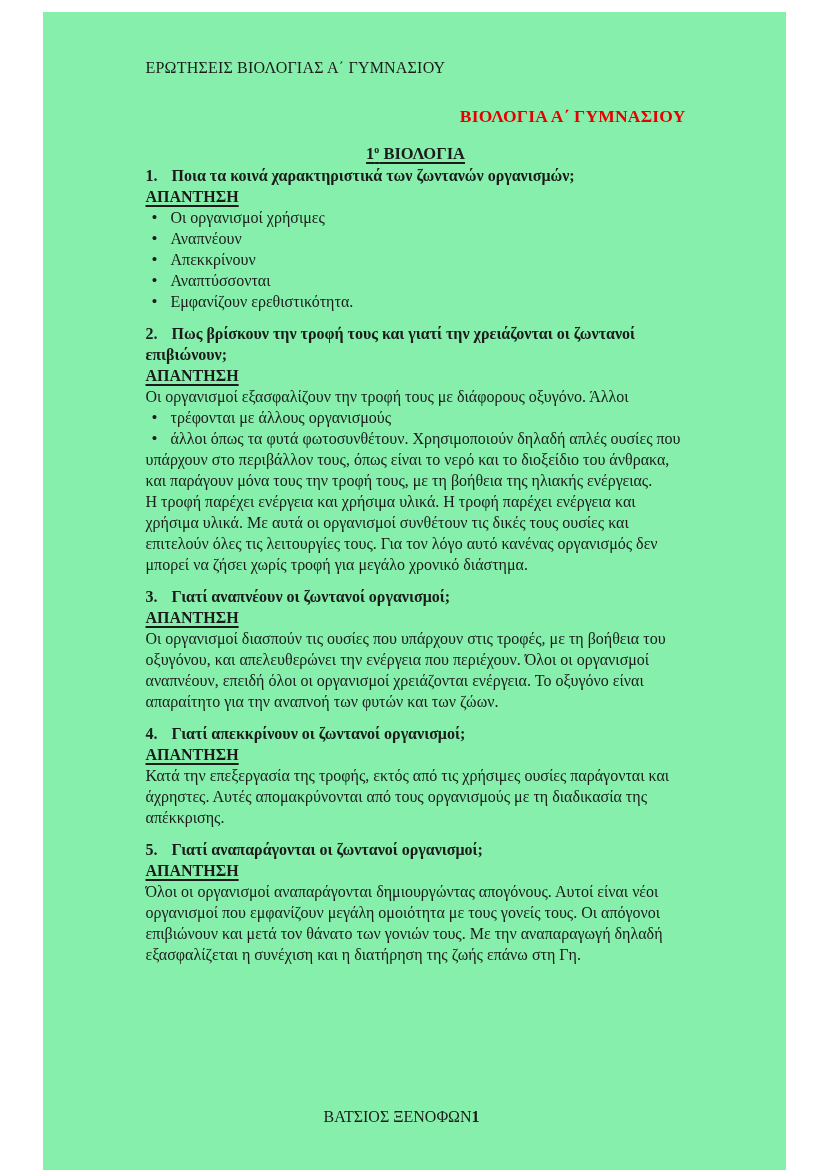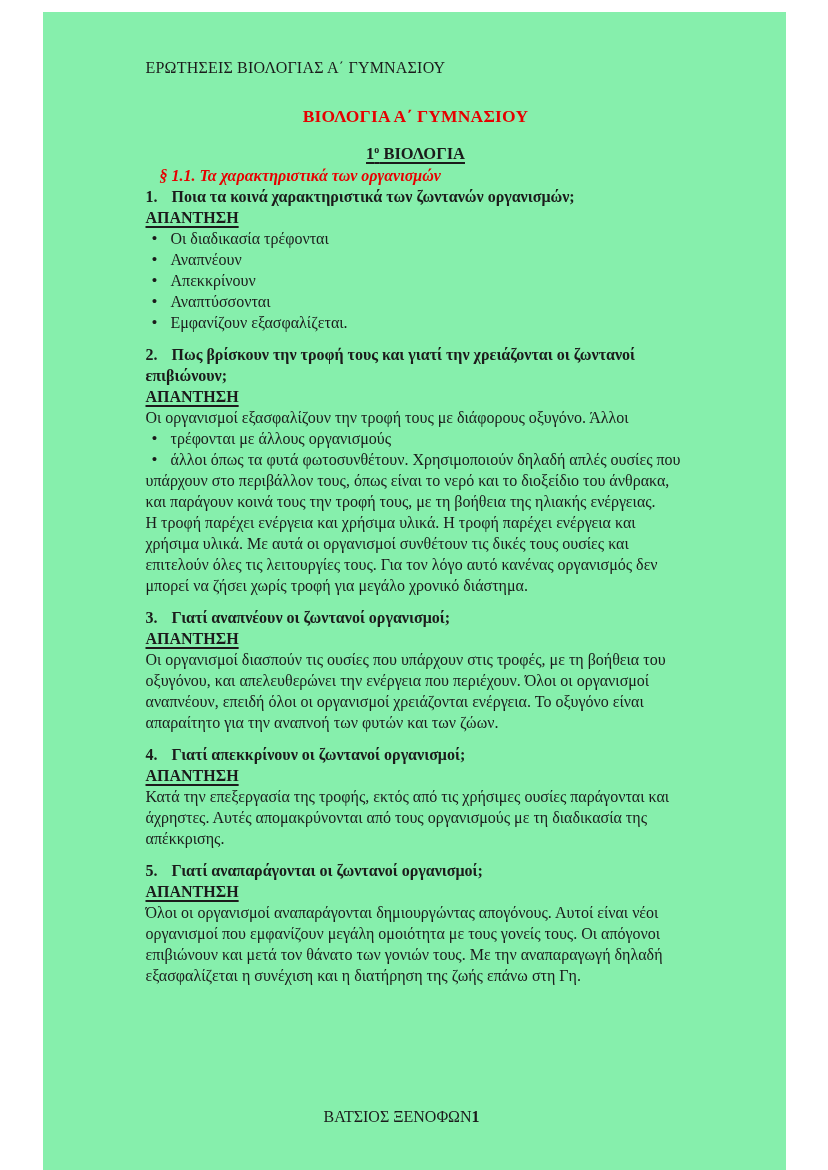--- a/index.html
+++ b/index.html
@@ -24,21 +24,21 @@
     top: 45px;
     left: 103px;
     right: 100px;
   }
   .header-line {
     font-size: 16px;
     letter-spacing: 0.2px;
   }
   .main-title {
     margin-top: 26px;
-    text-align: center;
+    text-align: right;
     font-weight: 700;
     font-size: 17.5px;
     line-height: 24px;
     color: var(--red, #e60000);
     letter-spacing: 0.2px;
   }
   .chapter-heading {
     margin-top: 15px;
     text-align: center;
     font-weight: 700;
@@ -116,43 +116,42 @@
   <div class="content">
 
     <div class="header-line">ΕΡΩΤΗΣΕΙΣ ΒΙΟΛΟΓΙΑΣ Α΄ ΓΥΜΝΑΣΙΟΥ</div>
 
     <div class="main-title">ΒΙΟΛΟΓΙΑ Α΄ ΓΥΜΝΑΣΙΟΥ</div>
 
     <div class="chapter-heading">
       <span class="underlined"><span>1</span><sup>ο</sup><span> ΒΙΟΛΟΓΙΑ</span></span>
     </div>
 
-    <div class="section-heading">§ 1.1. Τα χαρακτηριστικά των οργανισμών</div>
 
     <div>
       <p class="question"><span class="qnum">1.</span><span>Ποια τα κοινά χαρακτηριστικά των ζωντανών οργανισμών;</span></p>
       <p class="answer-label">ΑΠΑΝΤΗΣΗ</p>
       <ul class="bullets">
-        <li>Οι διαδικασία τρέφονται</li>
+        <li>Οι οργανισμοί χρήσιμες</li>
         <li>Αναπνέουν</li>
         <li>Απεκκρίνουν</li>
         <li>Αναπτύσσονται</li>
-        <li>Εμφανίζουν εξασφαλίζεται.</li>
+        <li>Εμφανίζουν ερεθιστικότητα.</li>
       </ul>
     </div>
 
     <div class="q-block">
       <p class="question"><span class="qnum">2.</span><span>Πως βρίσκουν την τροφή τους και γιατί την χρειάζονται οι ζωντανοί επιβιώνουν;</span></p>
       <p class="answer-label">ΑΠΑΝΤΗΣΗ</p>
       <p>Οι οργανισμοί εξασφαλίζουν την τροφή τους με διάφορους οξυγόνο. Άλλοι</p>
       <ul class="bullets">
         <li>τρέφονται με άλλους οργανισμούς</li>
         <li>άλλοι όπως τα φυτά φωτοσυνθέτουν. Χρησιμοποιούν δηλαδή απλές ουσίες που</li>
       </ul>
-      <p>υπάρχουν στο περιβάλλον τους, όπως είναι το νερό και το διοξείδιο του άνθρακα, και παράγουν κοινά τους την τροφή τους, με τη βοήθεια της ηλιακής ενέργειας.</p>
+      <p>υπάρχουν στο περιβάλλον τους, όπως είναι το νερό και το διοξείδιο του άνθρακα, και παράγουν μόνα τους την τροφή τους, με τη βοήθεια της ηλιακής ενέργειας.</p>
       <p>Η τροφή παρέχει ενέργεια και χρήσιμα υλικά. Η τροφή παρέχει ενέργεια και χρήσιμα υλικά. Με αυτά οι οργανισμοί συνθέτουν τις δικές τους ουσίες και επιτελούν όλες τις λειτουργίες τους. Για τον λόγο αυτό κανένας οργανισμός δεν μπορεί να ζήσει χωρίς τροφή για μεγάλο χρονικό διάστημα.</p>
     </div>
 
     <div class="q-block">
       <p class="question"><span class="qnum">3.</span><span>Γιατί αναπνέουν οι ζωντανοί οργανισμοί;</span></p>
       <p class="answer-label">ΑΠΑΝΤΗΣΗ</p>
       <p>Οι οργανισμοί διασπούν τις ουσίες που υπάρχουν στις τροφές, με τη βοήθεια του οξυγόνου, και απελευθερώνει την ενέργεια που περιέχουν. Όλοι οι οργανισμοί αναπνέουν, επειδή όλοι οι οργανισμοί χρειάζονται ενέργεια. Το οξυγόνο είναι απαραίτητο για την αναπνοή των φυτών και των ζώων.</p>
     </div>
 
     <div class="q-block">

